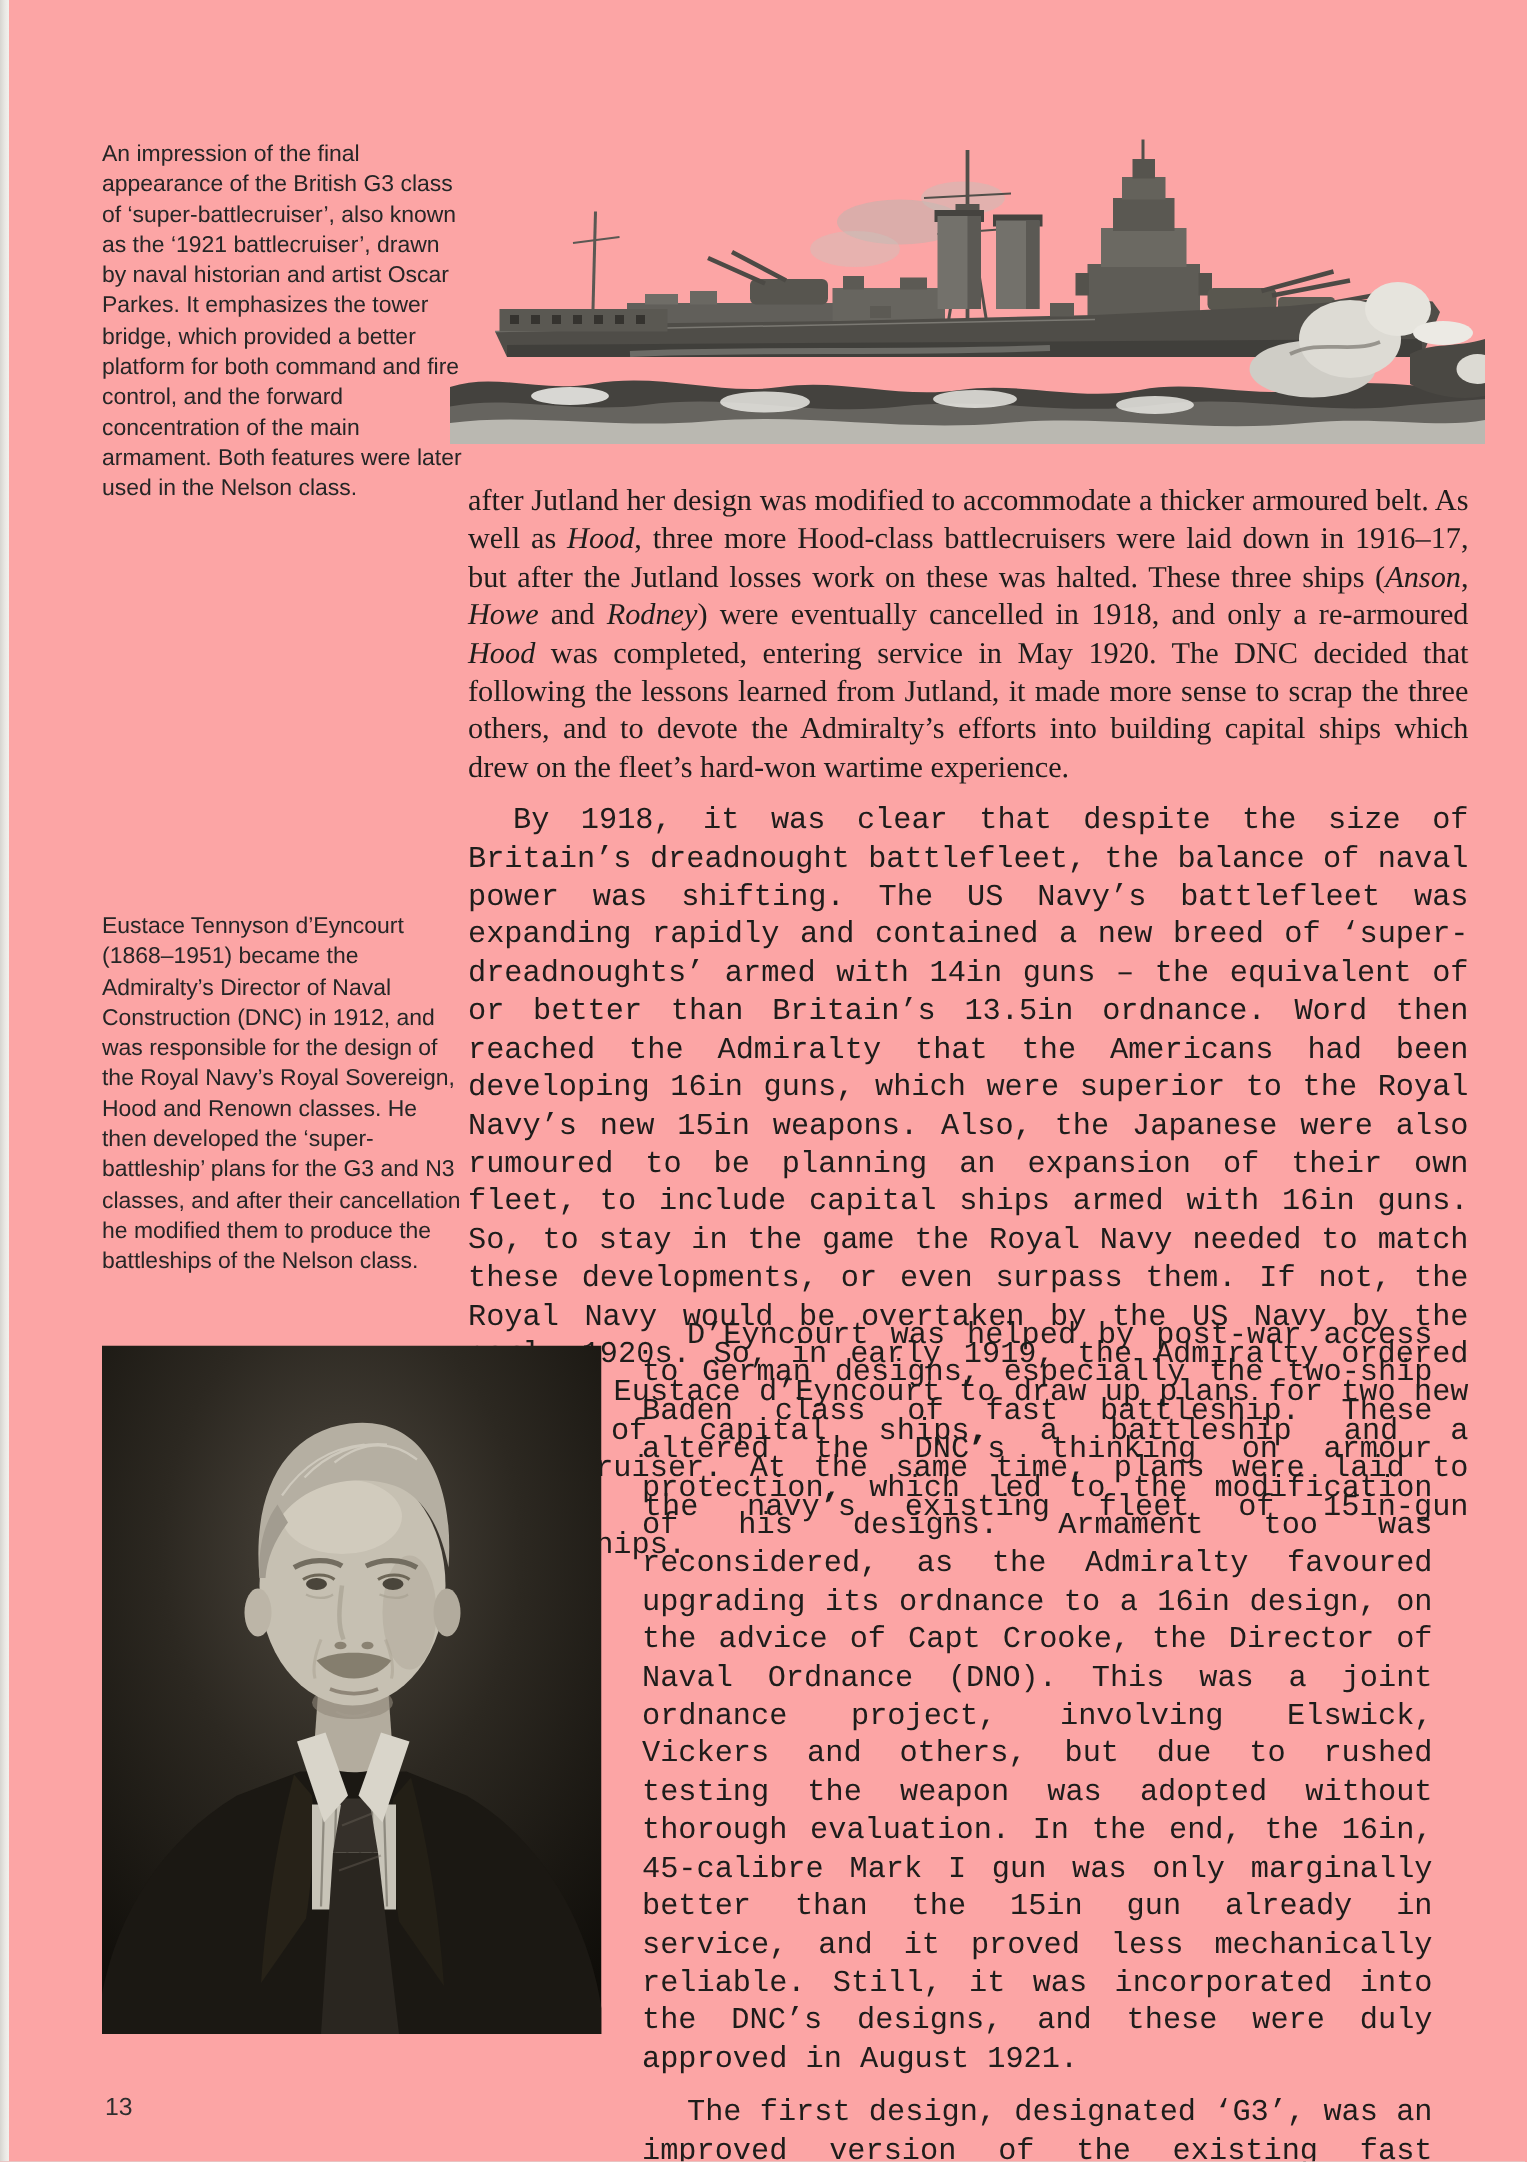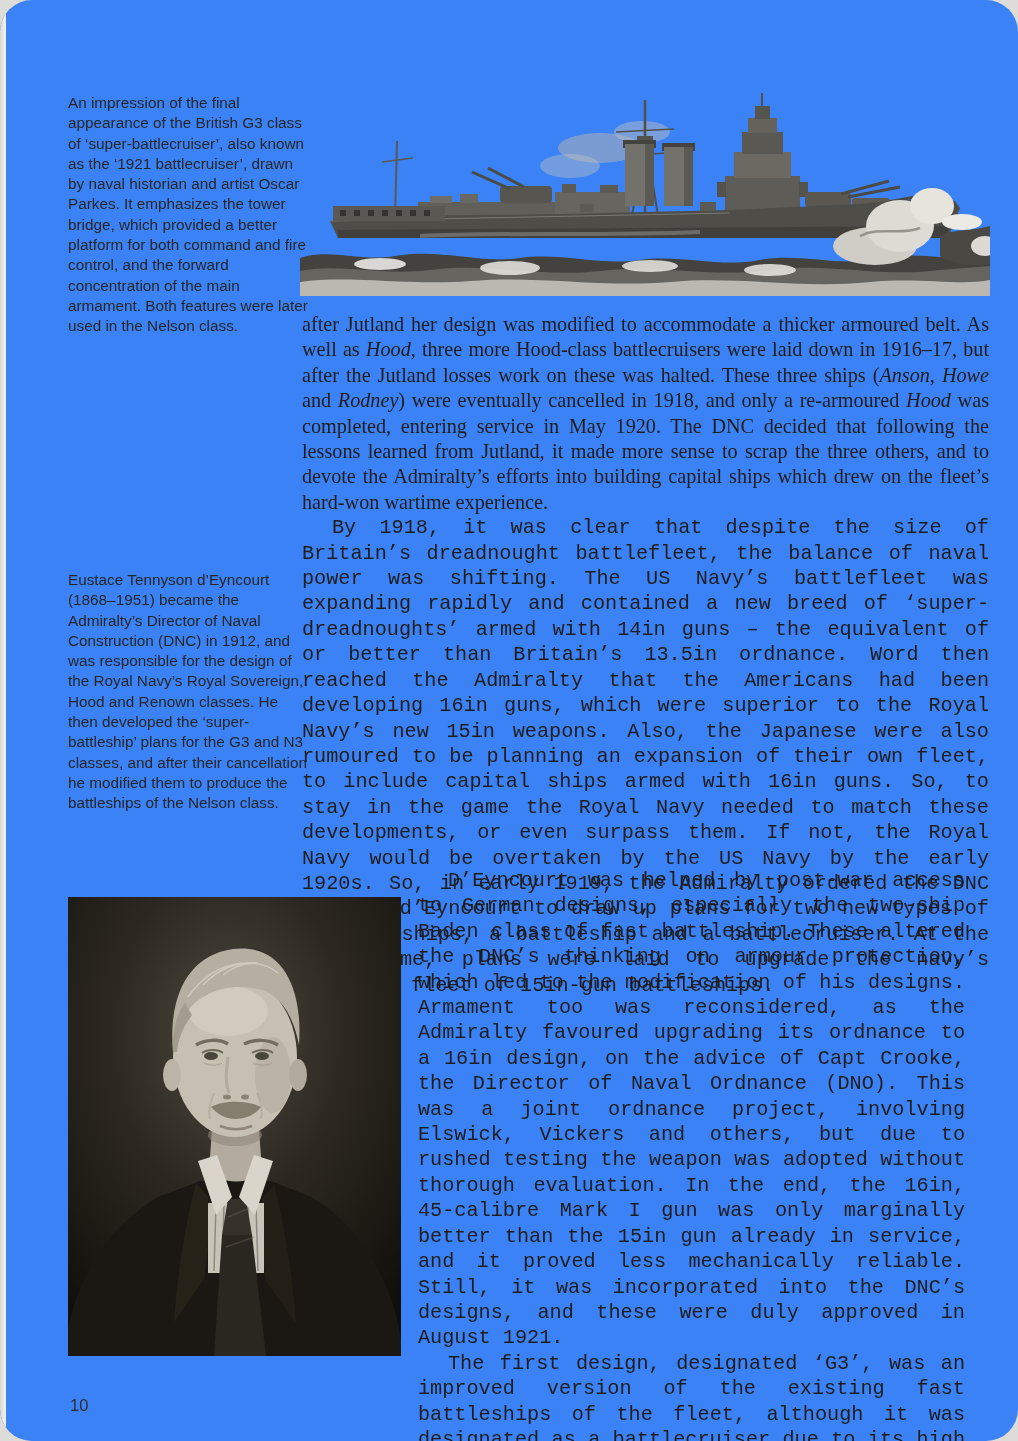--- a/index.html
+++ b/index.html
@@ -1,44 +1,43 @@
 <!DOCTYPE html>
 <html><head>
 <meta charset="utf-8">
 <title>Book page</title>
 <style>
   html,body { margin:0; padding:0; background:#dddcd8; }
   .page {
     position:relative;
     width:1018px; height:1441px;
-    background:#3b82f6;
+    background:#fca5a5;
     overflow:hidden;
     font-kerning:normal;
-    border-radius:32px;
   }
   .page-edge-left {
     position:absolute; left:0; top:0; width:6px; height:100%;
     background:linear-gradient(90deg,#d7d5d0 0%, #e9e8e4 55%, #f2f1ed 100%);
   }
   .caption {
     position:absolute; left:68px; width:240px;
     font-family:"Liberation Sans", sans-serif;
     font-size:15.3px; line-height:20.3px; color:#262626;
   }
   #caption-ship { top:93px; }
-  #caption-portrait { top:570px; }
+  #caption-portrait { top:608px; }
   .bodytext {
     position:absolute;
     font-family:"Liberation Serif", serif;
     font-size:20.2px; line-height:25.4px;
     text-align:justify; color:#1e1d1b;
   }
   #body-full   { left:302px; top:312px; width:687px; }
   #body-narrow { left:418px; top:868px; width:547px; }
-  .para { margin:0; }
+  .para { margin:10px; }
   .para.indent { text-indent:30px;font-family:Liberation Mono, monospace; }
   figure { margin:0; position:absolute; }
   #ship-figure     { left:300px; top:86px;  width:690px; height:210px; }
   #portrait-figure { left:68px;  top:897px; width:333px; height:459px; }
   #ship-figure svg, #portrait-figure svg { display:block; }
   .page-number {
     position:absolute; left:70px; top:1396px;
     font-family:"Liberation Sans", sans-serif;
     font-size:16.5px; color:#2e2e2e;
   }
@@ -194,14 +193,14 @@
 
       <path d="M143,210 C155,203 180,203 193,210 C186,219 176,222 168,222 C158,222 150,218 143,210 Z" fill="#857e6e"></path>
 
       <path d="M152,229 C162,233 174,233 184,229" stroke="#8f8678" stroke-width="2.5" fill="none"></path>
       <path d="M156,244 C163,248 172,248 179,244" stroke="#a39c8d" stroke-width="2" opacity="0.5" fill="none"></path>
 
       <path d="M146,196 C142,206 140,214 142,222 M189,196 C193,206 195,214 193,222" stroke="#a89f8f" stroke-width="2" opacity="0.5" fill="none"></path>
     </svg>
   </figure>
 
-  <div class="page-number">10</div>
+  <div class="page-number">13</div>
 </div>
 
 </body></html>

